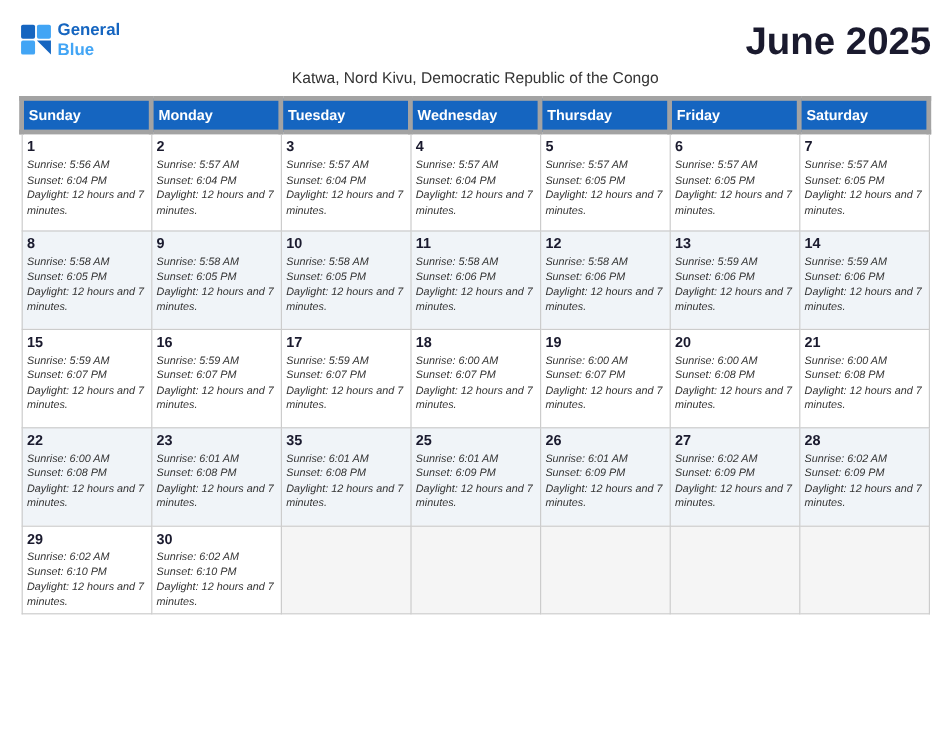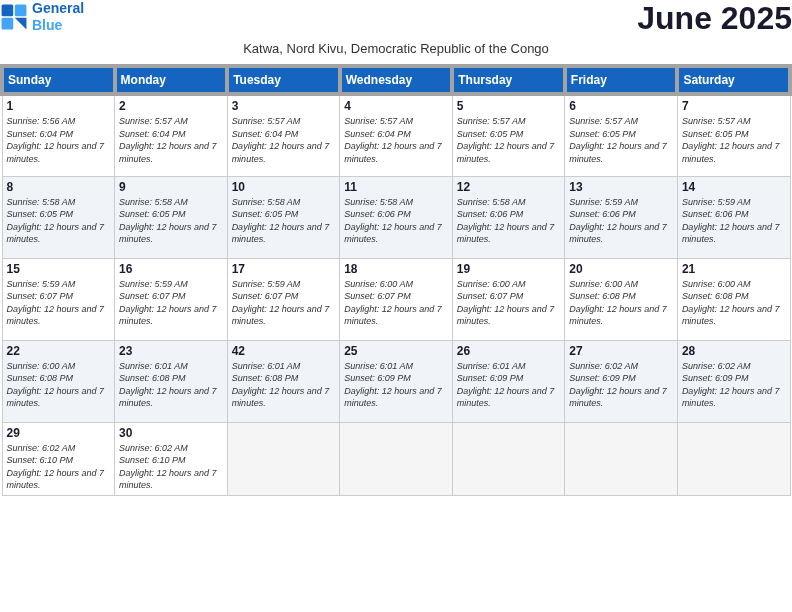--- a/index.html
+++ b/index.html
@@ -6,21 +6,21 @@
     body {
       font-family: Arial, sans-serif;
       background: #fff;
       width: 792px;
       height: 612px;
       overflow: hidden;
     }
     .page {
       width: 792px;
       height: 612px;
-      padding: 0;
+      padding: 16px;
       background: #fff;
     }
     .header-row {
       display: flex;
       justify-content: space-between;
       align-items: flex-start;
       margin-bottom: 4px;
     }
     .logo {
       display: flex;
@@ -226,21 +226,21 @@
         <tr class="row-alt">
           <td>
         <span class="day-num">22</span>
         <span class="day-detail">Sunrise: 6:00 AM<br>Sunset: 6:08 PM<br>Daylight: 12 hours and 7 minutes.</span>
       </td>
           <td>
         <span class="day-num">23</span>
         <span class="day-detail">Sunrise: 6:01 AM<br>Sunset: 6:08 PM<br>Daylight: 12 hours and 7 minutes.</span>
       </td>
           <td>
-        <span class="day-num">42</span>
+        <span class="day-num">35</span>
         <span class="day-detail">Sunrise: 6:01 AM<br>Sunset: 6:08 PM<br>Daylight: 12 hours and 7 minutes.</span>
       </td>
           <td>
         <span class="day-num">25</span>
         <span class="day-detail">Sunrise: 6:01 AM<br>Sunset: 6:09 PM<br>Daylight: 12 hours and 7 minutes.</span>
       </td>
           <td>
         <span class="day-num">26</span>
         <span class="day-detail">Sunrise: 6:01 AM<br>Sunset: 6:09 PM<br>Daylight: 12 hours and 7 minutes.</span>
       </td>

